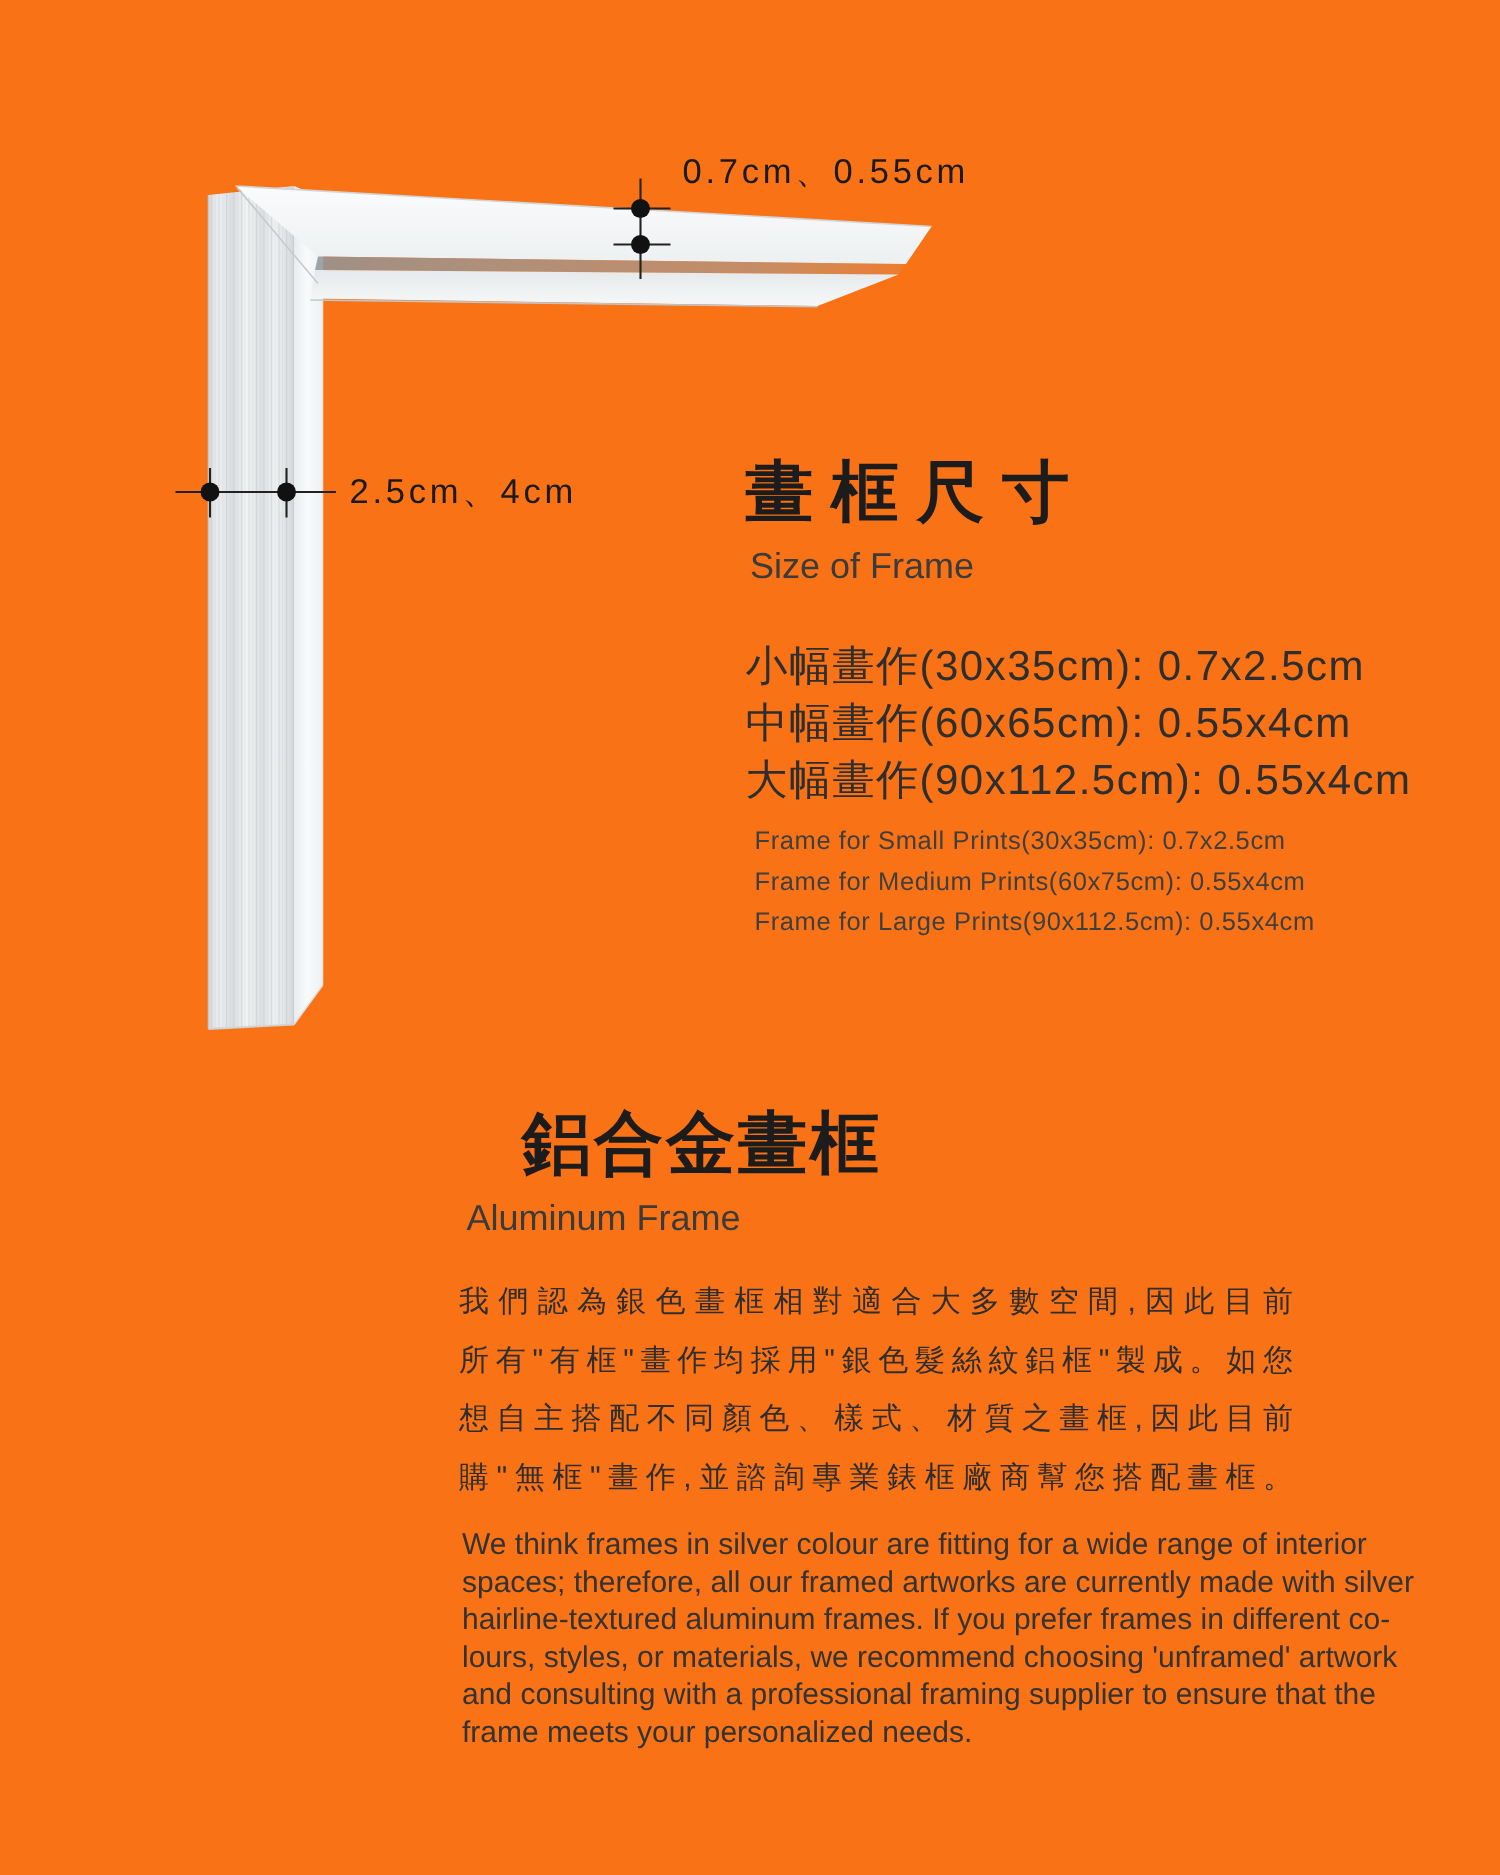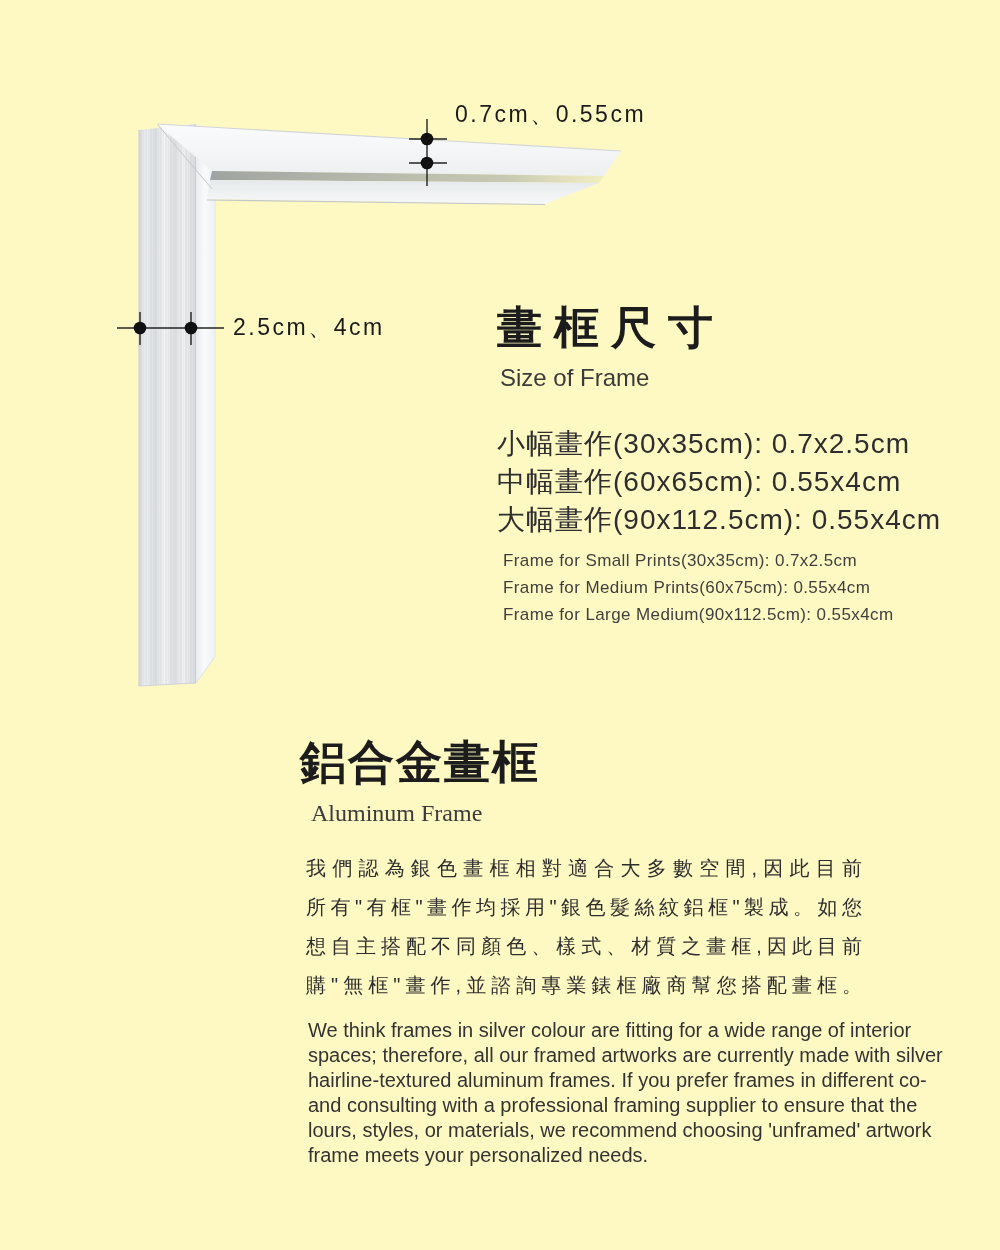--- a/index.html
+++ b/index.html
@@ -1,20 +1,20 @@
 <!DOCTYPE html>
 <html><head>
 <meta charset="utf-8">
 <style>
   html, body { margin: 0; padding: 0; background: #ffffff; }
   .page {
     position: relative;
     width: 1000px;
     height: 1250px;
-    background: #fef9c3;
+    background: #f97316;
     overflow: hidden;
     font-family: "Liberation Sans", sans-serif;
     color: #1f1f1f;
   }
   .abs { position: absolute; }
 
   
   .dim-label {
     font-size: 23px;
     letter-spacing: 2.5px;
@@ -54,20 +54,21 @@
   }
 
   
   .title-zh-2 {
     font-size: 46px;
     font-weight: 600;
     letter-spacing: 2px;
     line-height: 1;
     color: #1c1c1c;
     white-space: nowrap;
+    margin-left: 48px;
   }
   .para-zh { width: 556px; }
   .para-zh .line {
     font-size: 20px;
     line-height: 39px;
     color: #2e2e2e;
     white-space: nowrap;
     text-align: justify;
     text-align-last: justify;
   }
@@ -170,35 +171,35 @@
 
   <div class="abs" style="left:497px; top:425px;">
     <div class="size-line-zh">小幅畫作(30x35cm): 0.7x2.5cm</div>
     <div class="size-line-zh">中幅畫作(60x65cm): 0.55x4cm</div>
     <div class="size-line-zh">大幅畫作(90x112.5cm): 0.55x4cm</div>
   </div>
 
   <div class="abs" style="left:503px; top:547px;">
     <div class="size-line-en">Frame for Small Prints(30x35cm): 0.7x2.5cm</div>
     <div class="size-line-en">Frame for Medium Prints(60x75cm): 0.55x4cm</div>
-    <div class="size-line-en">Frame for Large Medium(90x112.5cm): 0.55x4cm</div>
+    <div class="size-line-en">Frame for Large Prints(90x112.5cm): 0.55x4cm</div>
   </div>
 
   <div class="abs title-zh-2" style="left:300px; top:739px;">鋁合金畫框</div>
-  <div class="abs subtitle-en" style="left:311px; top:801px;font-family:Liberation Serif, serif;">Aluminum Frame</div>
+  <div class="abs subtitle-en" style="left:311px; top:801px;">Aluminum Frame</div>
 
   <div class="abs para-zh" style="left:306px; top:849px;">
     <div class="line">我們認為銀色畫框相對適合大多數空間,因此目前</div>
     <div class="line">所有"有框"畫作均採用"銀色髮絲紋鋁框"製成。如您</div>
     <div class="line">想自主搭配不同顏色、樣式、材質之畫框,因此目前</div>
     <div class="line">購"無框"畫作,並諮詢專業錶框廠商幫您搭配畫框。</div>
   </div>
 
   <div class="abs para-en" style="left:308px; top:1018px;">
     <div class="line">We think frames in silver colour are fitting for a wide range of interior</div>
     <div class="line">spaces; therefore, all our framed artworks are currently made with silver</div>
     <div class="line">hairline-textured aluminum frames. If you prefer frames in different co-</div>
+    <div class="line">lours, styles, or materials, we recommend choosing 'unframed' artwork</div>
     <div class="line">and consulting with a professional framing supplier to ensure that the</div>
-    <div class="line">lours, styles, or materials, we recommend choosing 'unframed' artwork</div>
     <div class="line last">frame meets your personalized needs.</div>
   </div>
 
 </div>
 
 </body></html>

